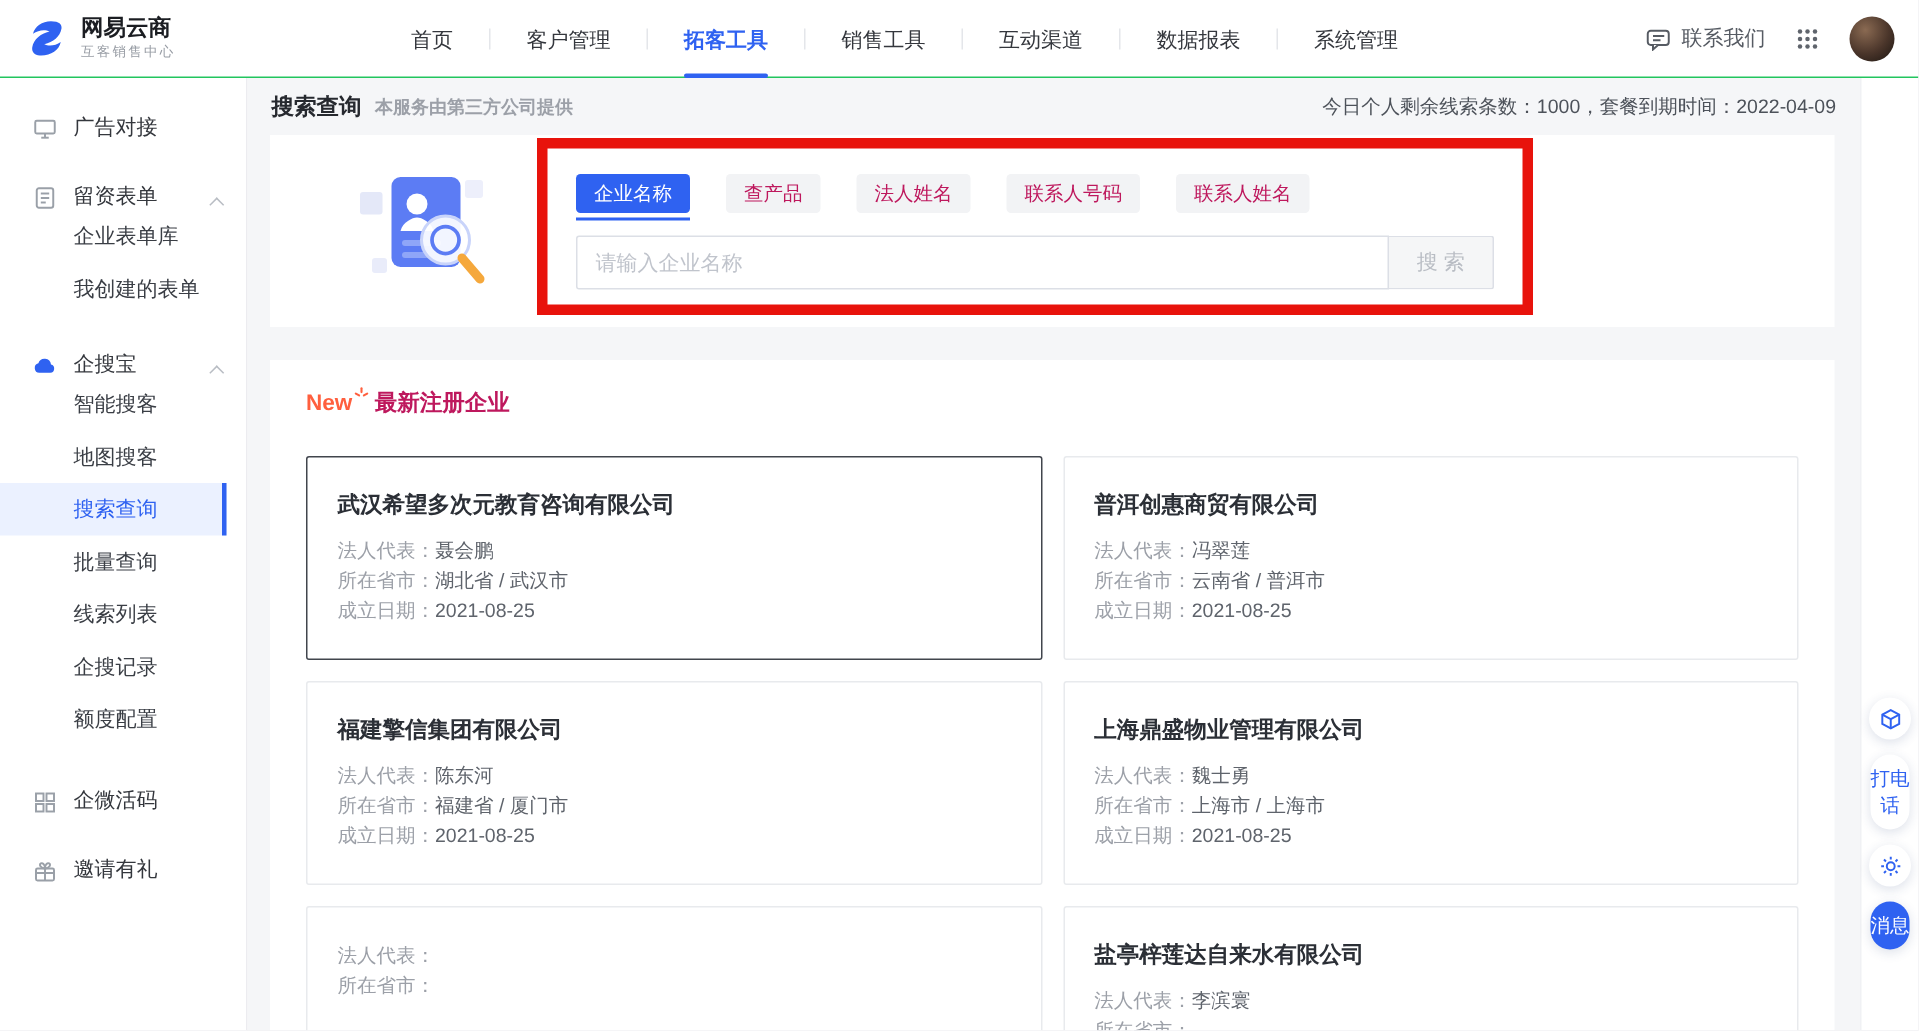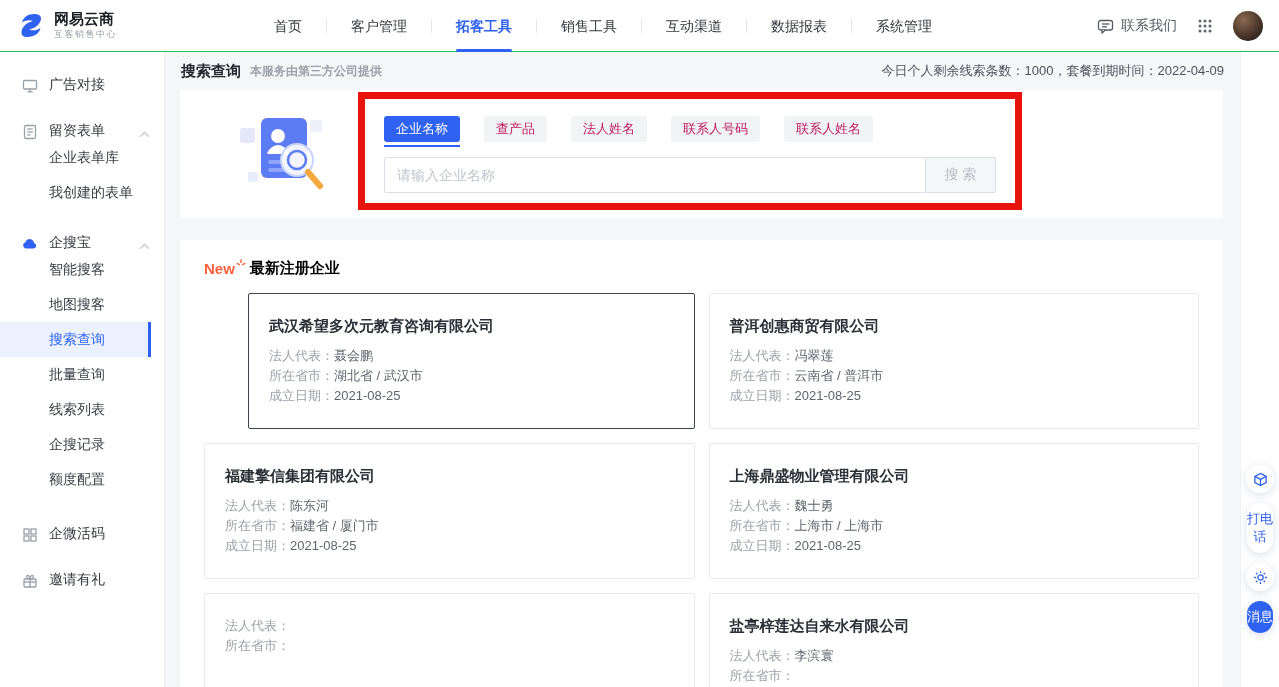--- a/index.html
+++ b/index.html
@@ -47,27 +47,27 @@
   .tabs { display:flex; gap:24px; margin-bottom:15px; }
   .tab { height:26px; line-height:26px; padding:0 12px; font-size:13px; color:#be185d; background:#F2F3F5; border-radius:3px; border:none; cursor:pointer; position:relative; font-family:inherit; }
   .tab.active { background:#2F62F1; color:#fff; }
   .tab.active::after { content:""; position:absolute; left:0; right:0; bottom:-5px; height:2px; background:#2F62F1; }
   .search-row { display:flex; }
   .search-input { flex:1; height:36px; border:1px solid #DCDFE6; border-radius:2px 0 0 2px; padding:0 12px; font-size:14px; color:#333; outline:none; font-family:inherit; }
   .search-input::placeholder { color:#c0c4cc; }
   .search-btn { width:70px; height:36px; background:#F5F6F7; border:1px solid #DCDFE6; border-left:none; border-radius:0 2px 2px 0; color:#b9bdc4; font-size:14px; cursor:pointer; font-family:inherit; }
   
   .list-card { margin:22px 16px 0 15px; width:1043px; height:560px; background:#fff; padding:18px 24px; }
-  .list-title { display:flex; align-items:center; margin-bottom:15px; height:20px; }
+  .list-title { display:flex; align-items:center; margin-bottom:26px; height:20px; }
   .new-badge { color:#FF5F3E; font-weight:700; font-size:15px; }
   .sparkle { margin:0 4px 8px 1px; }
-  .lt-text { font-size:15px; font-weight:700; color:#000000; }
+  .lt-text { font-size:15px; font-weight:700; color:#be185d; }
   .company-grid { display:grid; grid-template-columns:1fr 1fr; gap:14px; }
   .company-card { height:136px; border:1px solid #E8EAED; border-radius:2px; background:#fff; padding:22px 20px 0; cursor:pointer; }
-  .company-card.highlight { border-color:#41454d;margin-left:44px; }
+  .company-card.highlight { border-color:#41454d; }
   .c-name { font-size:15px; font-weight:600; color:#2b2f36; line-height:20px; margin-bottom:10px; }
   .c-row { font-size:13px; line-height:20px; }
   .c-label { color:#9ca0a8; }
   .c-val { color:#5f646c; }
   
   .rail-circle { width:28px; height:28px; background:#fff; border-radius:50%; box-shadow:0 2px 8px rgba(40,60,120,.16); display:flex; align-items:center; justify-content:center; cursor:pointer; flex:none; }
   .rail-pill { width:26px; background:#fff; border-radius:13px; box-shadow:0 2px 8px rgba(40,60,120,.16); color:#2F62F1; font-size:13px; line-height:18px; text-align:center; padding:7px 0; cursor:pointer; word-break:break-all; flex:none; }
   .rail-pill.primary { background:#2F62F1; color:#fff; }
   
   .annotation { position:absolute; left:358px; top:92px; width:664px; height:118px; border:7px solid #E8130C; z-index:60; pointer-events:none; }

